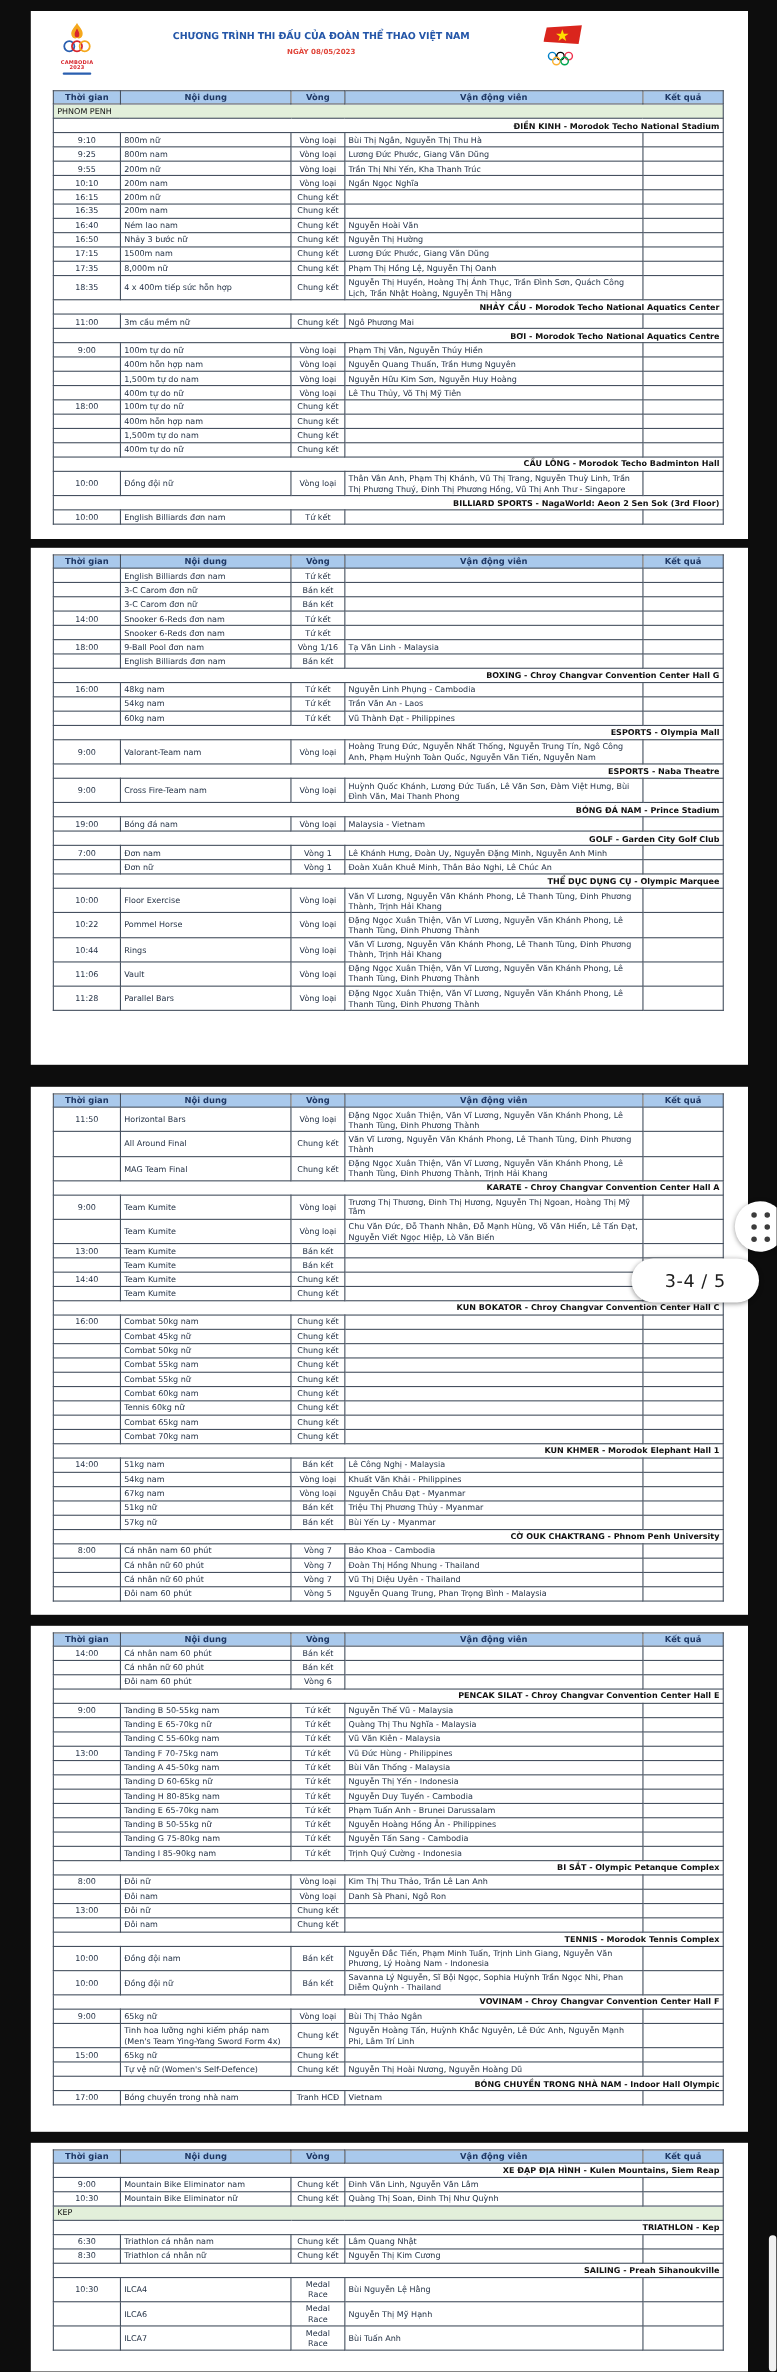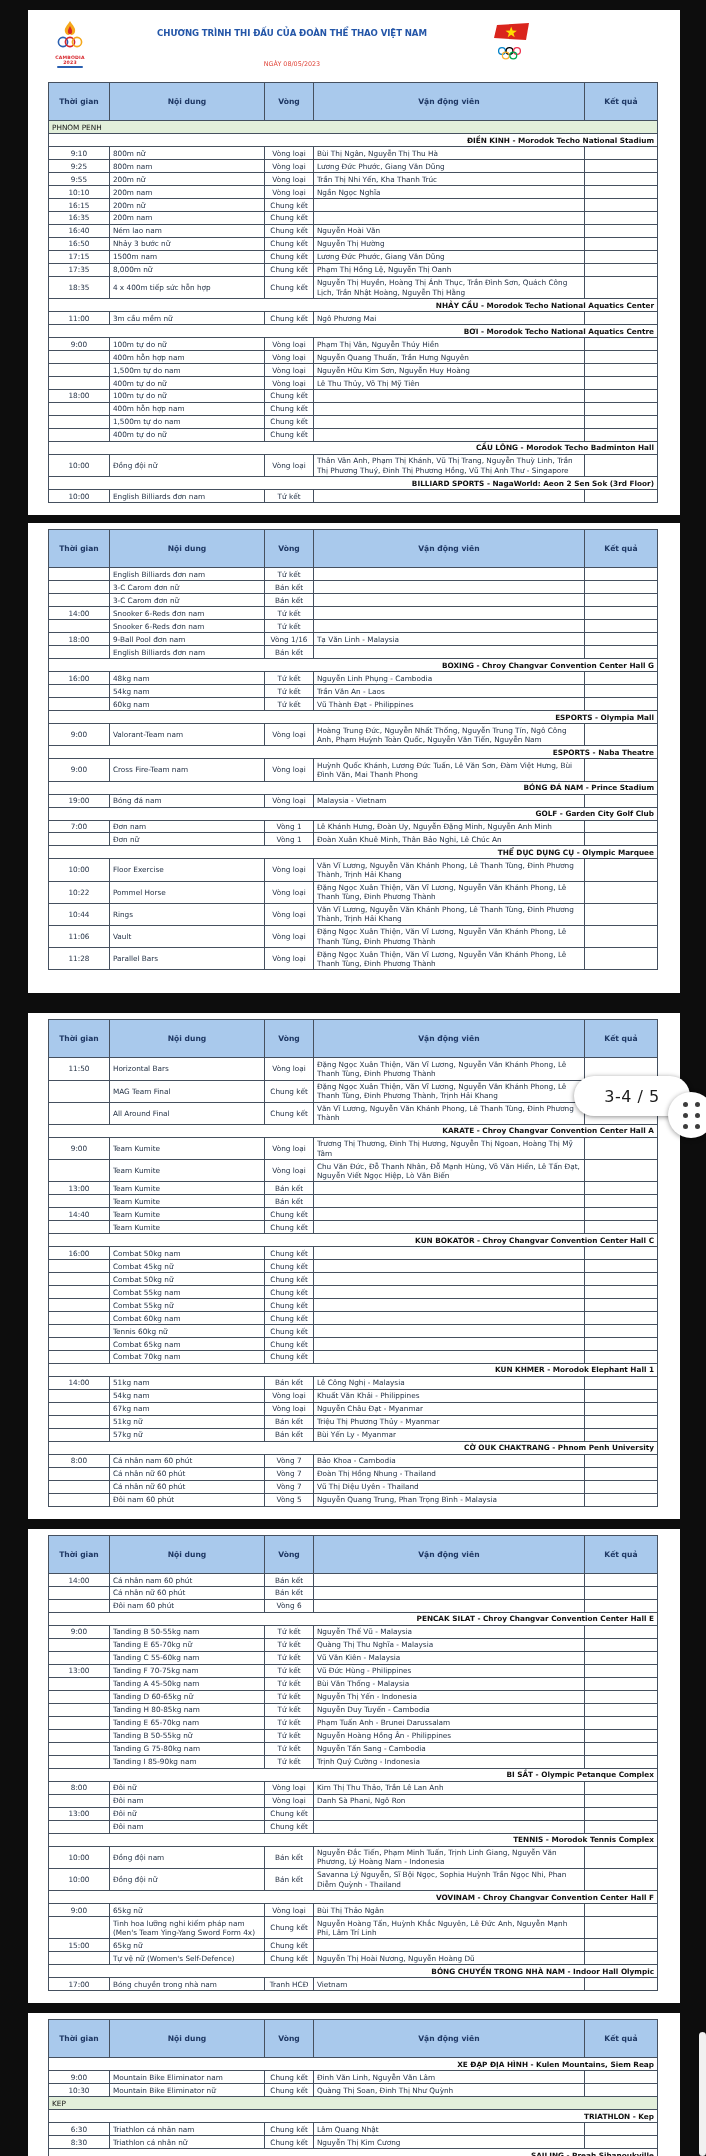--- a/index.html
+++ b/index.html
@@ -15,43 +15,43 @@
   .page-gap-md{height:20px;}
   .page-gap-xs{height:10px;}
   .spacer-top{height:10px;}
   
   .doc-header{display:flex;align-items:flex-start;margin:4px 0 8px 0;height:54px;}
   .logo-left{width:44px;text-align:center;flex:0 0 auto;}
   .logo-caption{font-size:4.6px;font-weight:bold;color:#d7262c;letter-spacing:.2px;margin-top:1px;}
   .logo-subline{height:2px;width:26px;margin:1px auto 0;background:#2a5fb0;border-radius:1px;}
   .title-block{flex:0 0 auto;width:400px;text-align:center;padding-top:8px;}
   .doc-title{font-size:8.6px;font-weight:bold;color:#2456a8;letter-spacing:-.1px;}
-  .doc-date{font-size:6.4px;font-weight:normal;color:#e04438;margin-top:22px;}
+  .doc-date{font-size:6.4px;font-weight:bold;color:#e04438;margin-top:5px;}
   .logo-right{flex:0 0 auto;width:42px;text-align:center;padding-top:2px;}
   .hdr-fill{flex:1 1 auto;}
   
   table.sched{width:100%;border-collapse:collapse;table-layout:fixed;}
   table.sched td,table.sched th{
     border:0.8px solid #45505f;font-size:7.3px;line-height:9.2px;
     padding:1.4px 3px;color:#243246;vertical-align:middle;
     overflow:hidden;word-wrap:break-word;
   }
   table.sched th{
     background:#a9c9ec;color:#1f3864;font-weight:bold;text-align:center;
-    font-size:7.6px;padding:14px 2px;
+    font-size:7.6px;padding:1px 2px;
   }
   col.c-time{width:10%;} col.c-event{width:25.5%;} col.c-round{width:8%;}
   col.c-ath{width:44.5%;} col.c-res{width:12%;}
   tr.city td{background:#e2efda;font-weight:normal;color:#111;}
   tr.venue td{font-weight:bold;color:#111;text-align:right;}
   td.time{text-align:center;}
   td.round{text-align:center;}
   
   .page-pill{
-    position:absolute;top:1076px;right:16px;height:40px;min-width:88px;
+    position:absolute;top:1144px;right:16px;height:40px;min-width:88px;
     background:#ffffff;border-radius:21px;display:flex;align-items:center;justify-content:center;
     font-size:16px;color:#1c1c1c;box-shadow:0 1px 5px rgba(0,0,0,.45);
     padding:0 14px;z-index:5;letter-spacing:.5px;
   }
   .dots-button{
     position:absolute;top:1092px;right:-8px;width:46px;height:46px;background:#ffffff;
     border-radius:50%;box-shadow:0 1px 5px rgba(0,0,0,.4);z-index:6;
     display:flex;align-items:center;justify-content:center;
   }
   .dots-grid{display:grid;grid-template-columns:repeat(2,5px);grid-template-rows:repeat(3,5px);gap:6px 7px;}
@@ -496,30 +496,30 @@
       <tbody>
         <tr class="data">
           <td class="time">11:50</td>
           <td class="event">Horizontal Bars</td>
           <td class="round">Vòng loại</td>
           <td class="ath">Đặng Ngọc Xuân Thiện, Văn Vĩ Lương, Nguyễn Văn Khánh Phong, Lê Thanh Tùng, Đinh Phương Thành</td>
           <td class="res"></td>
         </tr>
         <tr class="data">
           <td class="time"></td>
+          <td class="event">All Around Final</td>
+          <td class="round">Chung kết</td>
+          <td class="ath">Văn Vĩ Lương, Nguyễn Văn Khánh Phong, Lê Thanh Tùng, Đinh Phương Thành</td>
+          <td class="res"></td>
+        </tr>
+        <tr class="data">
+          <td class="time"></td>
           <td class="event">MAG Team Final</td>
           <td class="round">Chung kết</td>
           <td class="ath">Đặng Ngọc Xuân Thiện, Văn Vĩ Lương, Nguyễn Văn Khánh Phong, Lê Thanh Tùng, Đinh Phương Thành, Trịnh Hải Khang</td>
-          <td class="res"></td>
-        </tr>
-        <tr class="data">
-          <td class="time"></td>
-          <td class="event">All Around Final</td>
-          <td class="round">Chung kết</td>
-          <td class="ath">Văn Vĩ Lương, Nguyễn Văn Khánh Phong, Lê Thanh Tùng, Đinh Phương Thành</td>
           <td class="res"></td>
         </tr>
         <tr class="venue">
           <td colspan="5">KARATE - Chroy Changvar Convention Center Hall A</td>
         </tr>
         <tr class="data">
           <td class="time">9:00</td>
           <td class="event">Team Kumite</td>
           <td class="round">Vòng loại</td>
           <td class="ath">Trương Thị Thương, Đinh Thị Hương, Nguyễn Thị Ngoan, Hoàng Thị Mỹ Tâm</td>

